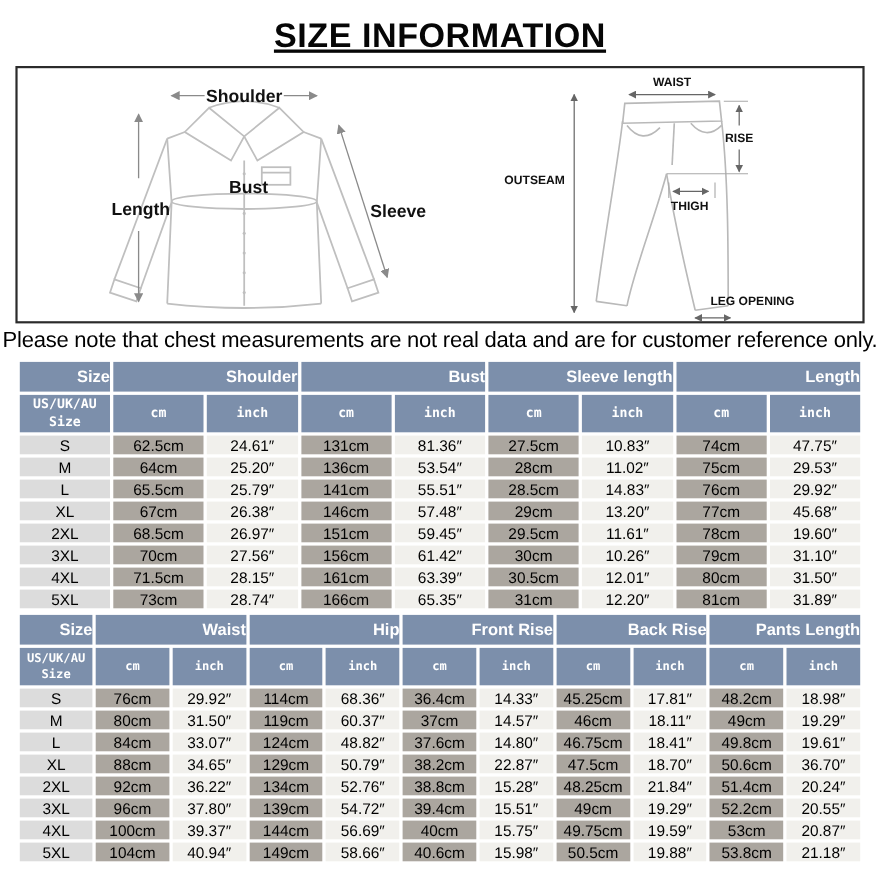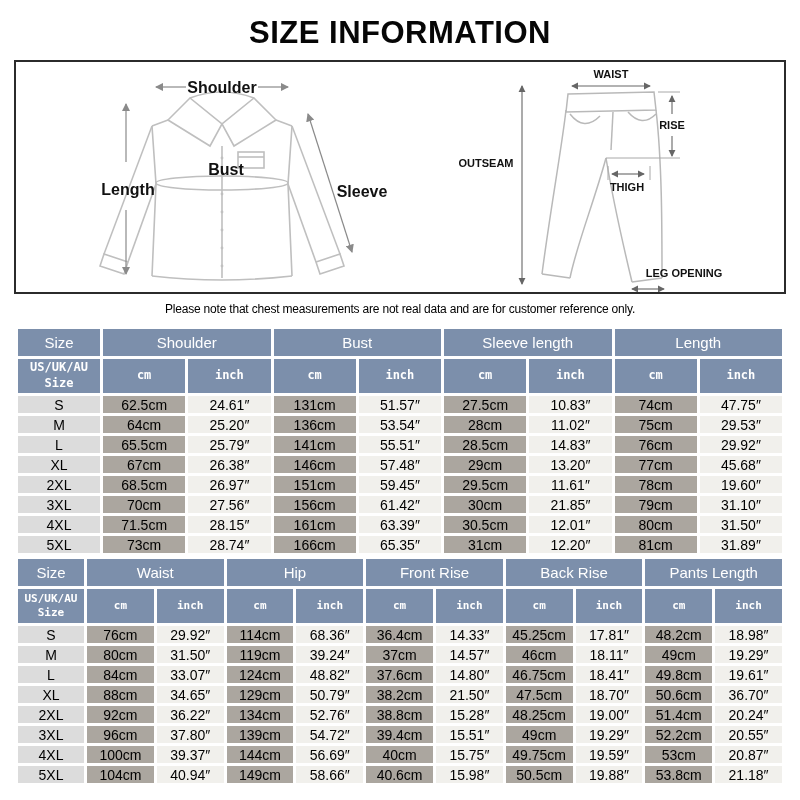--- a/index.html
+++ b/index.html
@@ -4,39 +4,39 @@
 <style>
   * { box-sizing: border-box; }
   html,body { margin:0; padding:0; }
   body {
     width:800px; height:800px; background:#ffffff;
     font-family:"Liberation Sans", sans-serif; color:#000;
     overflow:hidden;
   }
   .page-title {
     text-align:center; font-size:31px; font-weight:bold;
-    letter-spacing:0.5px; margin:15px 0 9px; color:#060606;
+    letter-spacing:0.5px; margin:15px 0 9px; color:#060606;text-decoration:underline;
   }
   .diagram-box {
     margin:0 14px; width:772px; height:234px;
     border:2px solid #2b2b2b; background:#fff;
     display:flex; align-items:stretch; overflow:hidden;
   }
   .note {
-    font-size:12px; line-height:26px; text-align:center; white-space:nowrap;
+    font-size:20px; line-height:26px; text-align:center; white-space:nowrap;
     margin:2px 0 4px; letter-spacing:-0.2px;
   }
   table.size-table {
     border-collapse:separate; border-spacing:3px; table-layout:fixed;
     margin:0 auto; width:770px;
   }
   th,td { text-align:center; padding:0; overflow:hidden; white-space:nowrap; }
   .group-header {
-    background:var(--header-bg,#7c8fab); color:#fff; font-weight:normal;
-    font-size:15px; height:27px;
+    background:var(--header-bg,#7c8fab); color:#fff; font-weight:bold;
+    font-size:15px; height:27px;text-align:right;
   }
   .sub-header {
     background:var(--header-bg,#7c8fab); color:#fff; font-weight:bold;
     font-family:"DejaVu Sans Mono", monospace; font-size:12px;
     height:34px; line-height:1.3; white-space:normal;
   }
   .t2 .sub-header { font-size:11px; }
   td.size-cell  { background:var(--size-cell-bg,#dcdcdc); font-size:14px; height:17px; }
   td.cm-cell    { background:var(--cm-cell-bg,#aba69f);  font-size:14px; height:17px; }
   td.inch-cell  { background:var(--inch-cell-bg,#f1f0ec); font-size:14px; height:17px; }
@@ -174,21 +174,21 @@
       <th class="sub-header">cm</th>
       <th class="sub-header">inch</th>
     </tr>
   </thead>
   <tbody>
       <tr>
         <td class="size-cell">S</td>
         <td class="cm-cell">62.5cm</td>
         <td class="inch-cell">24.61″</td>
         <td class="cm-cell">131cm</td>
-        <td class="inch-cell">51.57″</td>
+        <td class="inch-cell">81.36″</td>
         <td class="cm-cell">27.5cm</td>
         <td class="inch-cell">10.83″</td>
         <td class="cm-cell">74cm</td>
         <td class="inch-cell">47.75″</td>
       </tr>
       <tr>
         <td class="size-cell">M</td>
         <td class="cm-cell">64cm</td>
         <td class="inch-cell">25.20″</td>
         <td class="cm-cell">136cm</td>
@@ -231,21 +231,21 @@
         <td class="cm-cell">78cm</td>
         <td class="inch-cell">19.60″</td>
       </tr>
       <tr>
         <td class="size-cell">3XL</td>
         <td class="cm-cell">70cm</td>
         <td class="inch-cell">27.56″</td>
         <td class="cm-cell">156cm</td>
         <td class="inch-cell">61.42″</td>
         <td class="cm-cell">30cm</td>
-        <td class="inch-cell">21.85″</td>
+        <td class="inch-cell">10.26″</td>
         <td class="cm-cell">79cm</td>
         <td class="inch-cell">31.10″</td>
       </tr>
       <tr>
         <td class="size-cell">4XL</td>
         <td class="cm-cell">71.5cm</td>
         <td class="inch-cell">28.15″</td>
         <td class="cm-cell">161cm</td>
         <td class="inch-cell">63.39″</td>
         <td class="cm-cell">30.5cm</td>
@@ -307,21 +307,21 @@
         <td class="cm-cell">45.25cm</td>
         <td class="inch-cell">17.81″</td>
         <td class="cm-cell">48.2cm</td>
         <td class="inch-cell">18.98″</td>
       </tr>
       <tr>
         <td class="size-cell">M</td>
         <td class="cm-cell">80cm</td>
         <td class="inch-cell">31.50″</td>
         <td class="cm-cell">119cm</td>
-        <td class="inch-cell">39.24″</td>
+        <td class="inch-cell">60.37″</td>
         <td class="cm-cell">37cm</td>
         <td class="inch-cell">14.57″</td>
         <td class="cm-cell">46cm</td>
         <td class="inch-cell">18.11″</td>
         <td class="cm-cell">49cm</td>
         <td class="inch-cell">19.29″</td>
       </tr>
       <tr>
         <td class="size-cell">L</td>
         <td class="cm-cell">84cm</td>
@@ -335,36 +335,36 @@
         <td class="cm-cell">49.8cm</td>
         <td class="inch-cell">19.61″</td>
       </tr>
       <tr>
         <td class="size-cell">XL</td>
         <td class="cm-cell">88cm</td>
         <td class="inch-cell">34.65″</td>
         <td class="cm-cell">129cm</td>
         <td class="inch-cell">50.79″</td>
         <td class="cm-cell">38.2cm</td>
-        <td class="inch-cell">21.50″</td>
+        <td class="inch-cell">22.87″</td>
         <td class="cm-cell">47.5cm</td>
         <td class="inch-cell">18.70″</td>
         <td class="cm-cell">50.6cm</td>
         <td class="inch-cell">36.70″</td>
       </tr>
       <tr>
         <td class="size-cell">2XL</td>
         <td class="cm-cell">92cm</td>
         <td class="inch-cell">36.22″</td>
         <td class="cm-cell">134cm</td>
         <td class="inch-cell">52.76″</td>
         <td class="cm-cell">38.8cm</td>
         <td class="inch-cell">15.28″</td>
         <td class="cm-cell">48.25cm</td>
-        <td class="inch-cell">19.00″</td>
+        <td class="inch-cell">21.84″</td>
         <td class="cm-cell">51.4cm</td>
         <td class="inch-cell">20.24″</td>
       </tr>
       <tr>
         <td class="size-cell">3XL</td>
         <td class="cm-cell">96cm</td>
         <td class="inch-cell">37.80″</td>
         <td class="cm-cell">139cm</td>
         <td class="inch-cell">54.72″</td>
         <td class="cm-cell">39.4cm</td>

